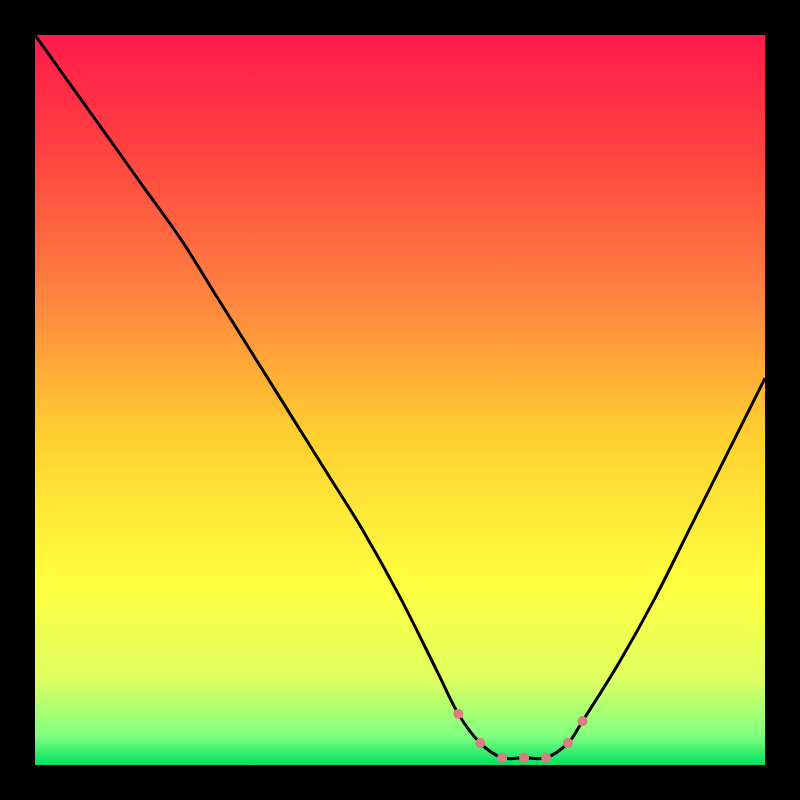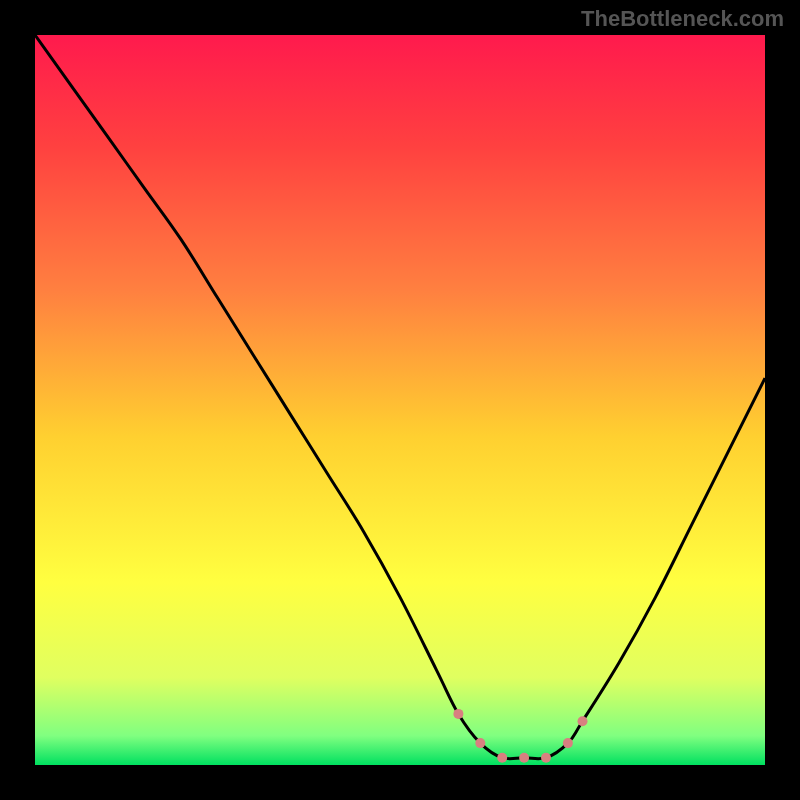--- a/index.html
+++ b/index.html
@@ -34,21 +34,20 @@
     height: 730px;
   }
   svg {
     display: block;
   }
 </style>
 </head>
 <body>
 
 <div class="container">
-  <div class="watermark">TheBottleneck.com</div>
   <div class="plot-area">
     <svg id="chart-svg" width="730" height="730" viewBox="0 0 730 730">
         <defs>
           <linearGradient id="bg-grad" x1="0" y1="0" x2="0" y2="1">
             <stop offset="0%" stop-color="#ff1a4d"></stop>
             <stop offset="15%" stop-color="#ff4040"></stop>
             <stop offset="35%" stop-color="#ff8040"></stop>
             <stop offset="55.00000000000001%" stop-color="#ffd030"></stop>
             <stop offset="75%" stop-color="#ffff40"></stop>
             <stop offset="88%" stop-color="#e0ff60"></stop>

